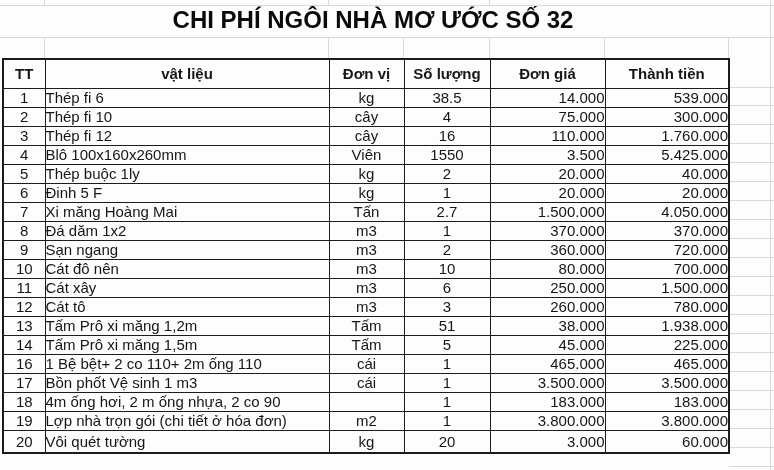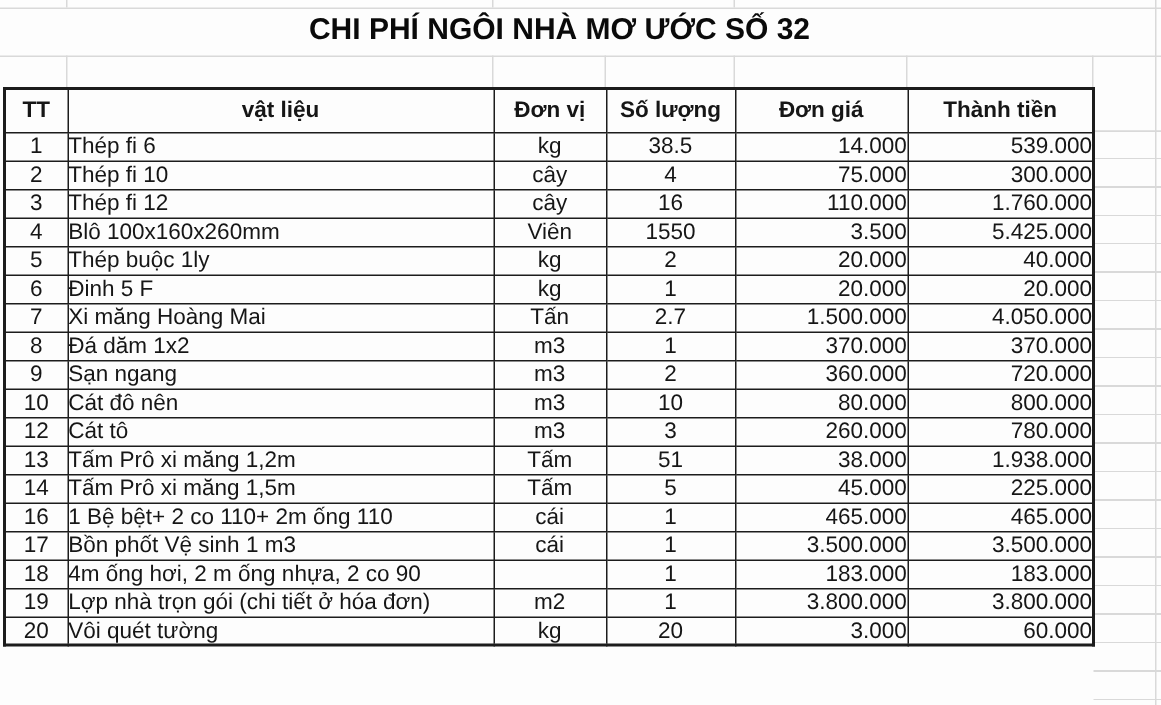--- a/index.html
+++ b/index.html
@@ -21,21 +21,21 @@
   }
   
   .gl{position:absolute;background:var(--gridline);}
   .right-rows{
     position:absolute;left:729px;top:87px;width:45px;height:383px;
     background:repeating-linear-gradient(to bottom,transparent 0 18px,var(--gridline) 18px 19px);
   }
   .title{
     position:absolute;top:6px;left:0;width:746px;height:28px;
     line-height:28px;text-align:center;
-    font-size:20px;font-weight:bold;color:#0a0a0a;
+    font-size:24px;font-weight:bold;color:#0a0a0a;
   }
   table.cost{
     position:absolute;left:2px;top:58px;
     width:726px;border-collapse:collapse;table-layout:fixed;
     border:2px solid var(--border);
     font-size:15px;color:var(--text);
   }
   table.cost th,table.cost td{
     border:1px solid var(--border);
     padding:0;overflow:hidden;white-space:nowrap;
@@ -165,21 +165,29 @@
           <td class="qty">2</td>
           <td class="price">360.000</td>
           <td class="total">720.000</td>
         </tr>
         <tr>
           <td class="tt">10</td>
           <td class="material">Cát đô nên</td>
           <td class="unit">m3</td>
           <td class="qty">10</td>
           <td class="price">80.000</td>
-          <td class="total">800.000</td>
+          <td class="total">700.000</td>
+        </tr>
+        <tr>
+          <td class="tt">11</td>
+          <td class="material">Cát xây</td>
+          <td class="unit">m3</td>
+          <td class="qty">6</td>
+          <td class="price">250.000</td>
+          <td class="total">1.500.000</td>
         </tr>
         <tr>
           <td class="tt">12</td>
           <td class="material">Cát tô</td>
           <td class="unit">m3</td>
           <td class="qty">3</td>
           <td class="price">260.000</td>
           <td class="total">780.000</td>
         </tr>
         <tr>

